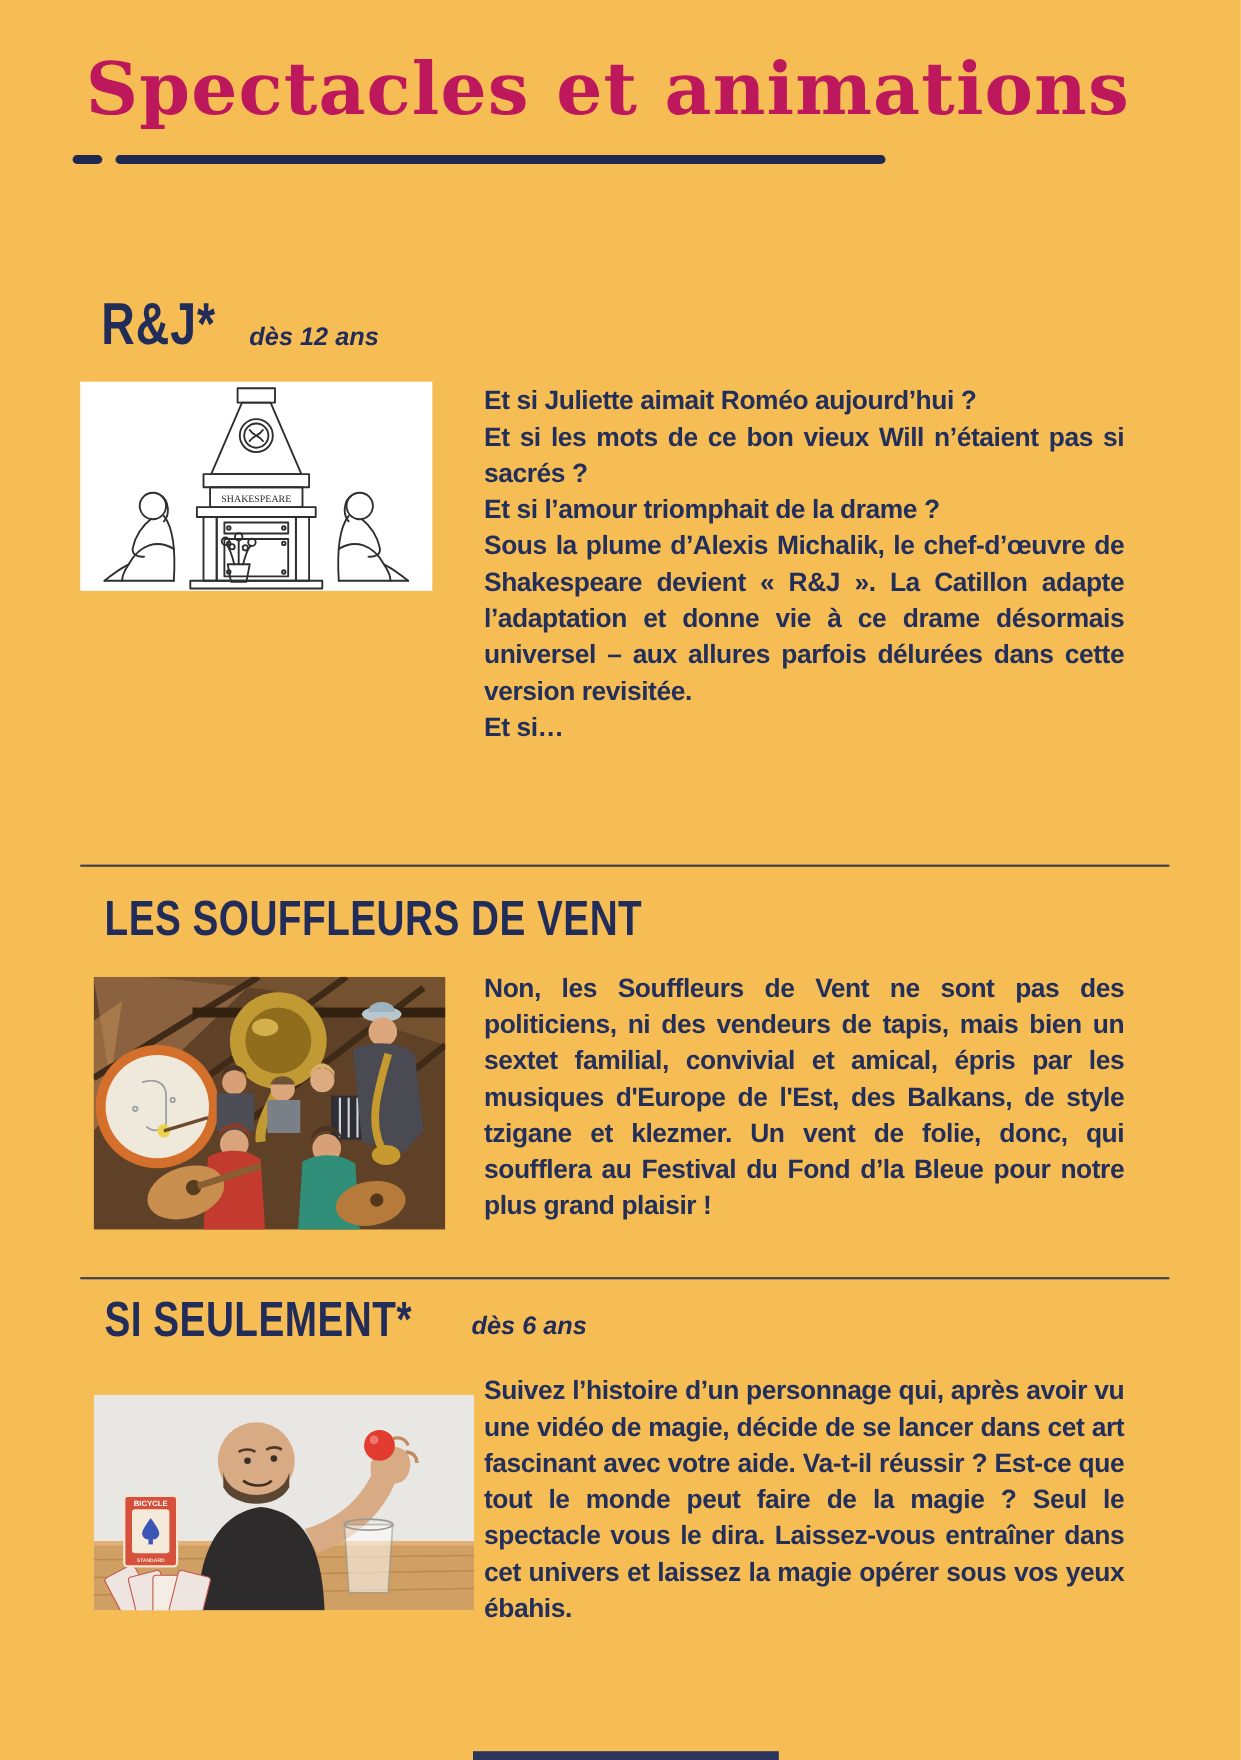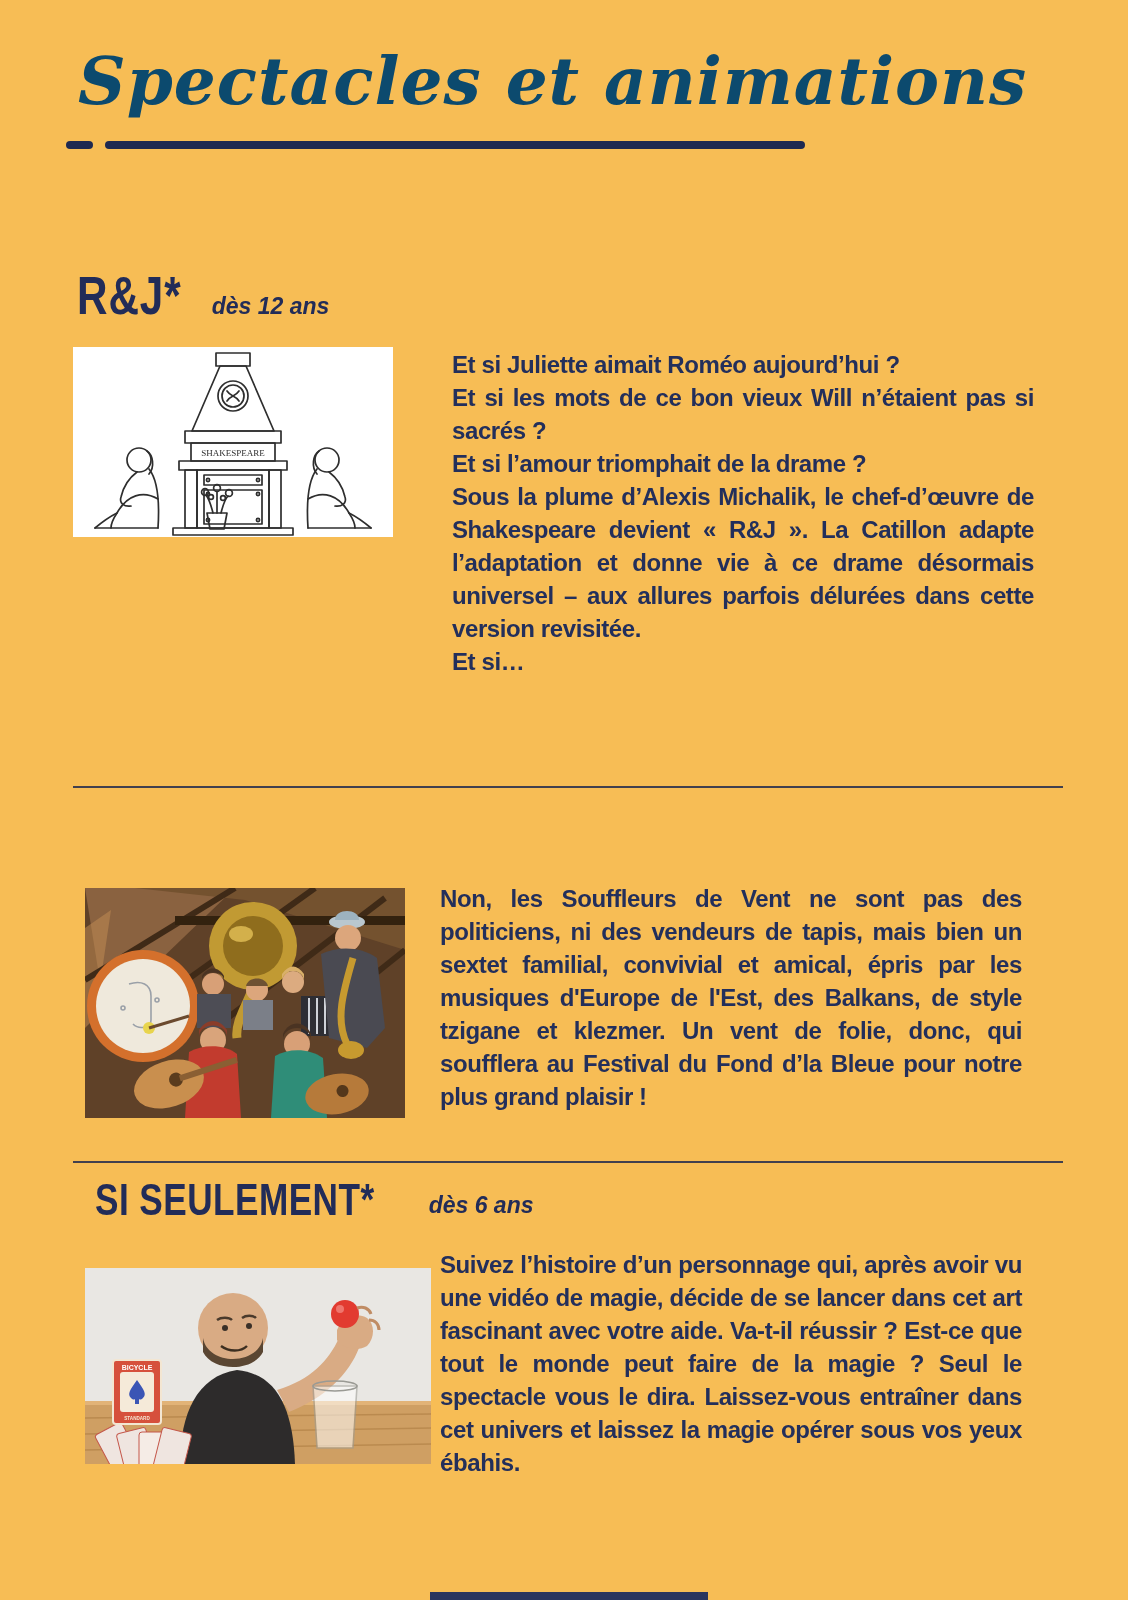--- a/index.html
+++ b/index.html
@@ -7,23 +7,23 @@
     position:relative;
     width:1128px;height:1600px;
     background:#F7BD55;
     overflow:hidden;
     font-family:"Liberation Sans",sans-serif;
   }
   
   .page-title{
     position:absolute;left:78px;top:42px;
     font-family:"DejaVu Serif",serif;
-    font-style:italic;font-weight:bold;
+    font-weight:bold;
     font-size:66px;letter-spacing:1px;
-    color:#0c4a6e;white-space:nowrap;
+    color:#be185d;white-space:nowrap;
   }
   .title-underline-dash{
     position:absolute;left:66px;top:141px;width:27px;height:8px;
     border-radius:4px;background:#1F2950;
   }
   .title-underline{
     position:absolute;left:105px;top:141px;width:700px;height:8px;
     border-radius:4px;background:#1F2950;
   }
   
@@ -68,21 +68,21 @@
 </style>
 </head>
 <body>
 
 <div class="page">
 
   <div class="page-title">Spectacles et animations</div>
   <div class="title-underline-dash"></div>
   <div class="title-underline"></div>
 
-  <div class="section-heading h-rj" style="left:77px;top:275px;text-align:center;">
+  <div class="section-heading h-rj" style="left:92px;top:275px;text-align:center;">
     <h2>R&amp;J*</h2>
     <span class="age-note">dès 12 ans</span>
   </div>
 
   <div class="figure" style="left:73px;top:347px;width:320px;height:190px;background:#fff;">
     <svg width="320" height="190" viewBox="0 0 320 190">
       <rect width="320" height="190" fill="#ffffff"></rect>
       <g stroke="#2e2e2e" stroke-width="1.7" fill="none" stroke-linecap="round" stroke-linejoin="round">
 
         <rect x="143" y="6" width="34" height="13"></rect>
@@ -124,30 +124,33 @@
           <path d="M85,152 C70,143 54,148 44,166 C40,172 38,178 38,181"></path>
           <path d="M44,166 C36,170 28,176 22,181"></path>
           <line x1="22" y1="181" x2="85" y2="181"></line>
         </g>
         <use href="#sitfig" transform="translate(320,0) scale(-1,1)"></use>
       </g>
       <text x="160" y="109" text-anchor="middle" font-size="9" font-family="Liberation Serif, serif" fill="#2e2e2e">SHAKESPEARE</text>
     </svg>
   </div>
 
-  <div class="copy" style="left:440px;top:348px;margin-left:12px;">
+  <div class="copy" style="left:440px;top:348px;">
     <p>Et si Juliette aimait Roméo aujourd’hui ?</p>
     <p>Et si les mots de ce bon vieux Will n’étaient pas si sacrés ?</p>
     <p>Et si l’amour triomphait de la drame ?</p>
     <p>Sous la plume d’Alexis Michalik, le chef-d’œuvre de Shakespeare devient « R&amp;J ». La Catillon adapte l’adaptation et donne vie à ce drame désormais universel – aux allures parfois délurées dans cette version revisitée.</p>
     <p>Et si…</p>
   </div>
 
   <div class="separator" style="top:786px;"></div>
 
+  <div class="section-heading h-souffleurs" style="left:95px;top:818px;">
+    <h2>LES SOUFFLEURS DE VENT</h2>
+  </div>
 
   <div class="figure" style="left:85px;top:888px;width:320px;height:230px;">
     <svg width="320" height="230" viewBox="0 0 320 230">
       <rect width="320" height="230" fill="#5f4128"></rect>
       <polygon points="0,0 150,0 20,125" fill="#8a6240"></polygon>
       <polygon points="50,0 320,0 320,62 160,12" fill="#74522f"></polygon>
       <polygon points="0,40 26,22 10,130 0,140" fill="#c08a52" opacity="0.55"></polygon>
       <g stroke="#3f2a17" stroke-width="6">
         <line x1="0" y1="92" x2="150" y2="0"></line>
         <line x1="60" y1="122" x2="230" y2="0"></line>

